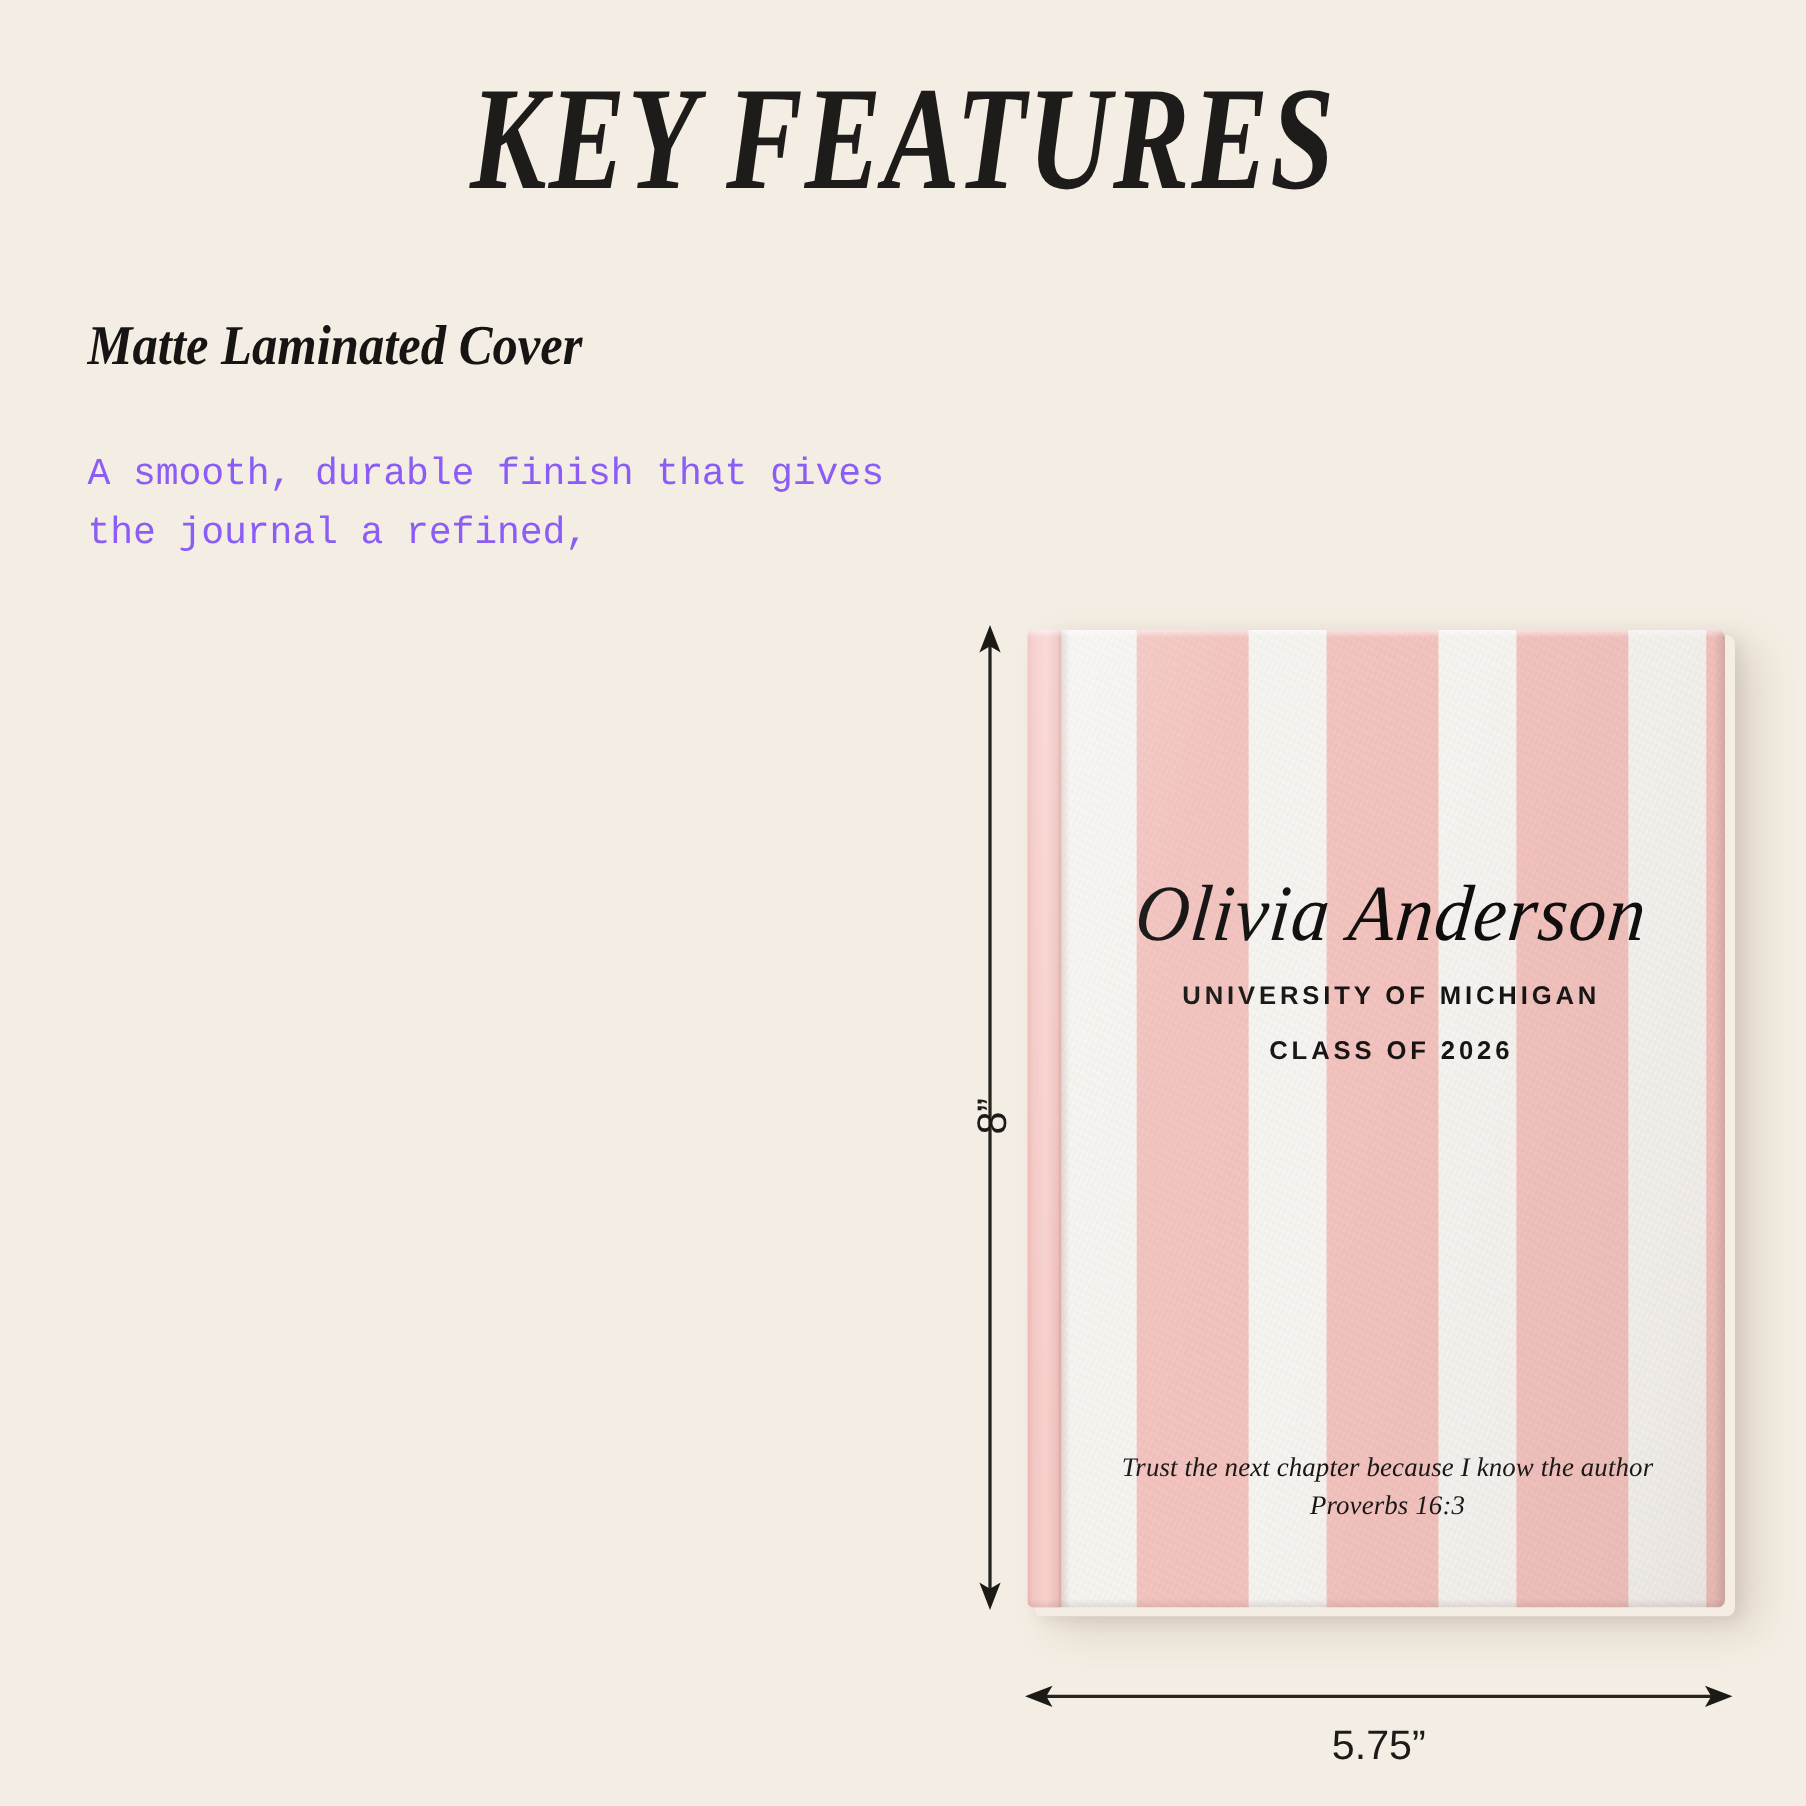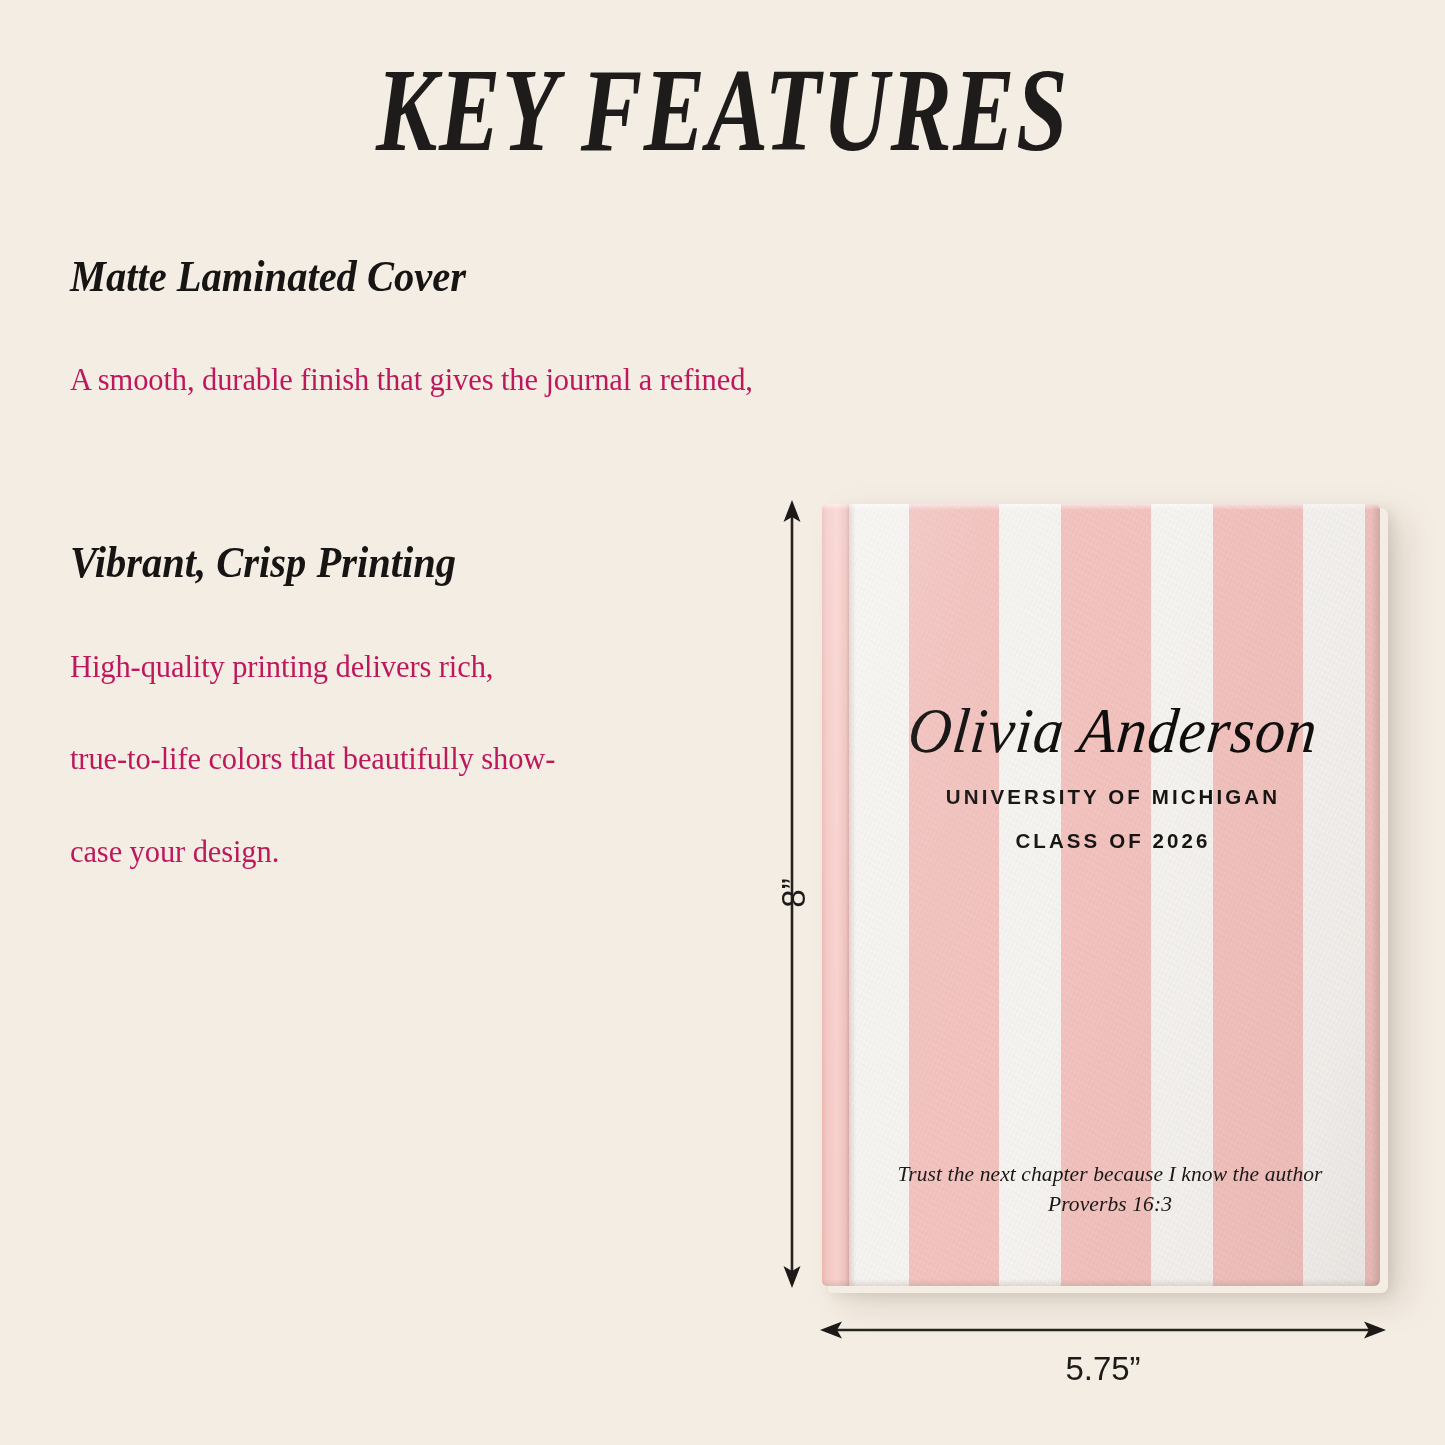--- a/index.html
+++ b/index.html
@@ -60,24 +60,24 @@
     font-size: 45px;
     color: #161514;
     letter-spacing: 0px;
     transform: scaleX(0.9);
     transform-origin: 0 50%;
     white-space: nowrap;
     line-height: 1.18;
     margin: 0 0 8px 0;
   }
   .feature-body {
-    font-family: Liberation Serif, serif;
+    font-family: Liberation Mono, monospace;
     font-size: 30.5px;
     font-weight: 400;
-    color: #be185d;
+    color: #8b5cf6;
     line-height: 1.52;
     letter-spacing: -0.1px;
     margin: 0;
     white-space: pre-line;
   }
   .f1 { margin-bottom: 86px; }
   .f2 { margin-bottom: 44px; }
   .f3 { margin-bottom: 52px; }
 
   .feature-body .ln { display: block; }
@@ -262,21 +262,21 @@
     font-family: "Liberation Sans", sans-serif;
     font-size: 33px;
     color: #1C1B1A;
     transform: rotate(-90deg);
     transform-origin: 50% 50%;
     letter-spacing: 0px;
   }
   .dim-h {
     position: absolute;
     left: 818px;
-    top: 1318px;
+    top: 1345px;
     width: 570px;
     height: 90px;
   }
   .dim-h-label {
     position: absolute;
     left: 0; right: 0;
     top: 32px;
     text-align: center;
     font-family: "Liberation Sans", sans-serif;
     font-size: 33px;
@@ -293,28 +293,20 @@
 
   <div class="features">
 
     <div class="feature f1">
       <h2 class="feature-title">Matte Laminated Cover</h2>
       <p class="feature-body">
         <span class="ln">A smooth, durable finish that gives the journal a refined,</span>
       </p>
     </div>
 
-    <div class="feature f2">
-      <h2 class="feature-title">Vibrant, Crisp Printing</h2>
-      <p class="feature-body">
-        <span class="ln">High-quality printing delivers rich,</span>
-        <span class="ln">true-to-life colors that beautifully show-</span>
-        <span class="ln">case your design.</span>
-      </p>
-    </div>
 
 
   </div>
 
   <div class="journal-wrap">
     <div class="journal-shadow"></div>
     <div class="journal">
       <div class="stripes"></div>
       <div class="cover-texture"></div>
       <div class="spine"></div>

